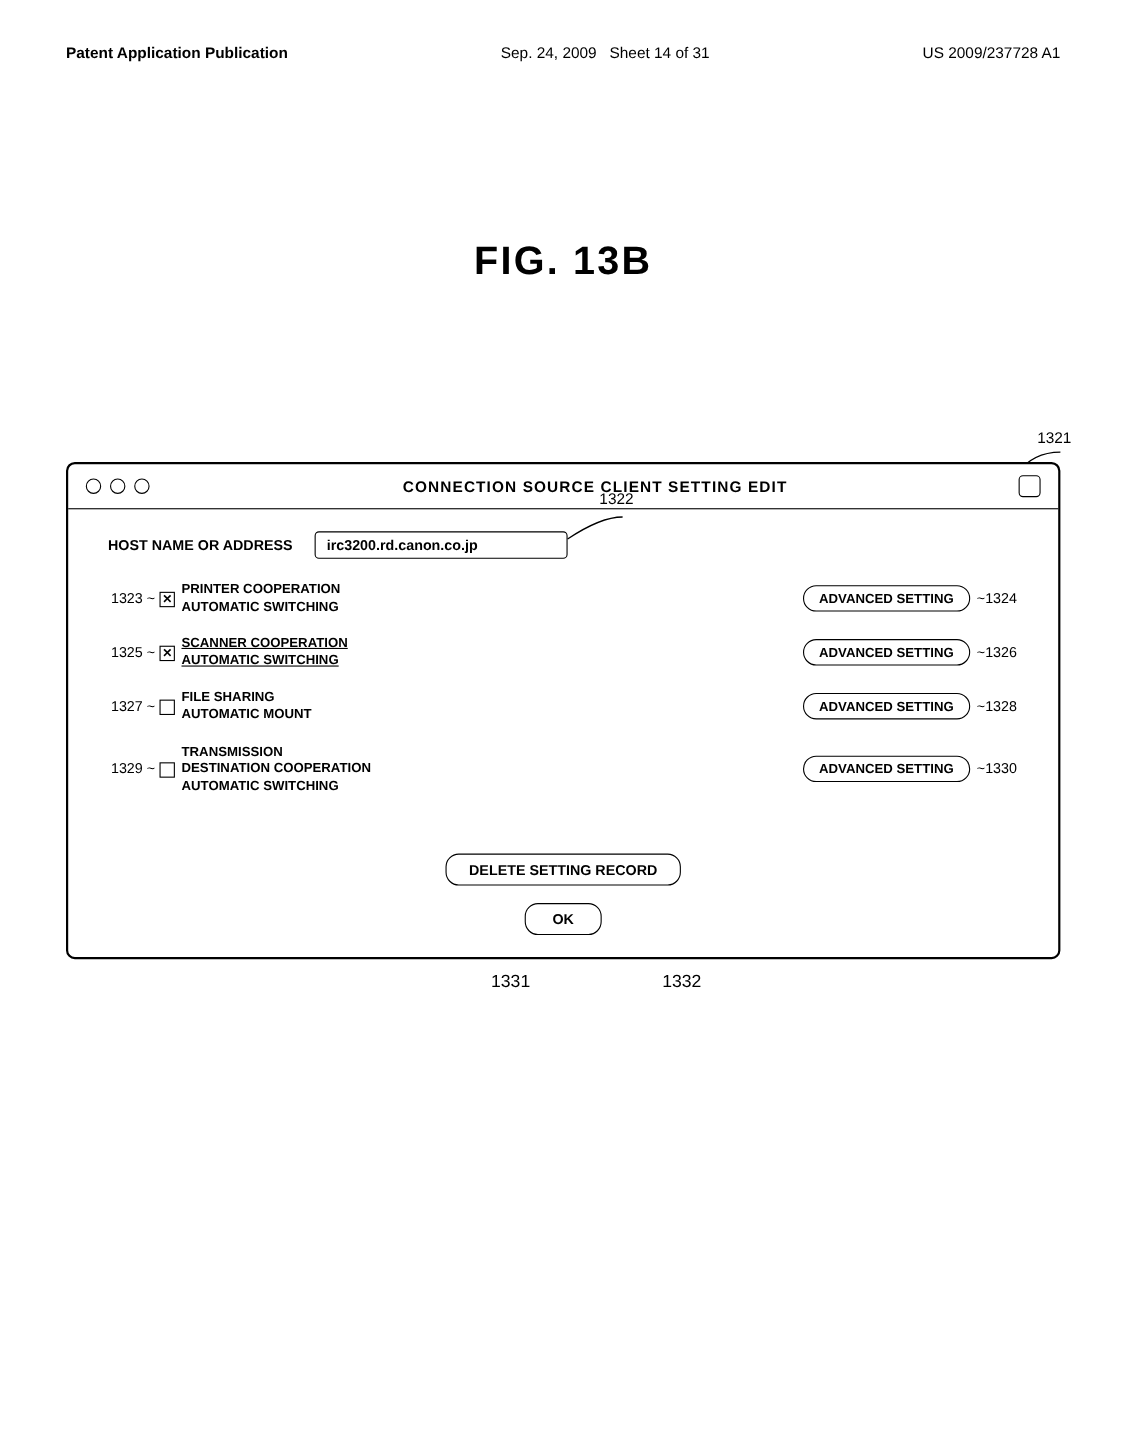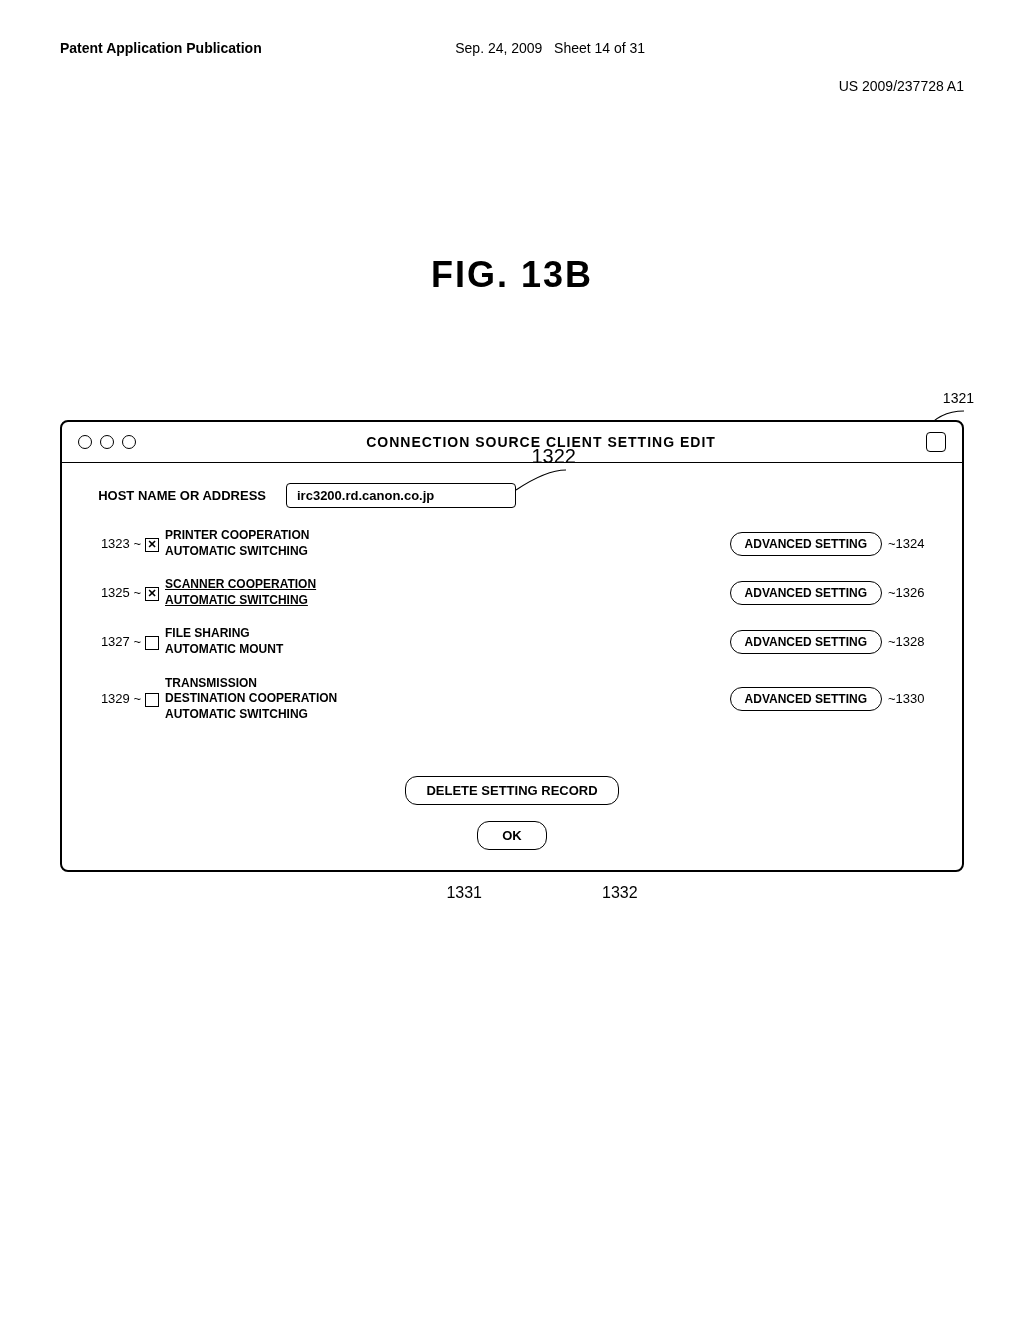--- a/index.html
+++ b/index.html
@@ -29,21 +29,20 @@
     .header-center {
       font-size: 14px;
       color: #000;
       text-align: center;
     }
 
     .header-right {
       font-size: 14px;
       color: #000;
       text-align: right;
-      margin-top: 38px;
     }
 
     
     .figure-title {
       text-align: center;
       font-size: 36px;
       font-weight: bold;
       letter-spacing: 2px;
       margin-top: 160px;
       color: #000;
@@ -270,21 +269,21 @@
       <div class="dialog-title-text">CONNECTION SOURCE CLIENT SETTING EDIT</div>
       <div class="dialog-close-btn"></div>
     </div>
 
     <div class="dialog-content">
 
       <div class="host-row">
         <div class="host-label">HOST NAME OR ADDRESS</div>
         <div style="position:relative; display:inline-block;">
 
-          <div style="position:absolute; right:-60px; top:-38px; font-size:20px; color:#000;">1322</div>
+          <div style="position:absolute; right:-60px; top:-38px; font-size:14px; color:#000;">1322</div>
           <svg style="position:absolute; right:-55px; top:-18px; width:60px; height:30px;">
             <path d="M 55 5 Q 35 5 5 25" stroke="#000" stroke-width="1.2" fill="none"></path>
           </svg>
           <div class="host-input">irc3200.rd.canon.co.jp</div>
         </div>
       </div>
 
       <div class="settings-row">
         <div class="ref-label">1323 ~</div>
         <div class="checkbox checked"></div>

